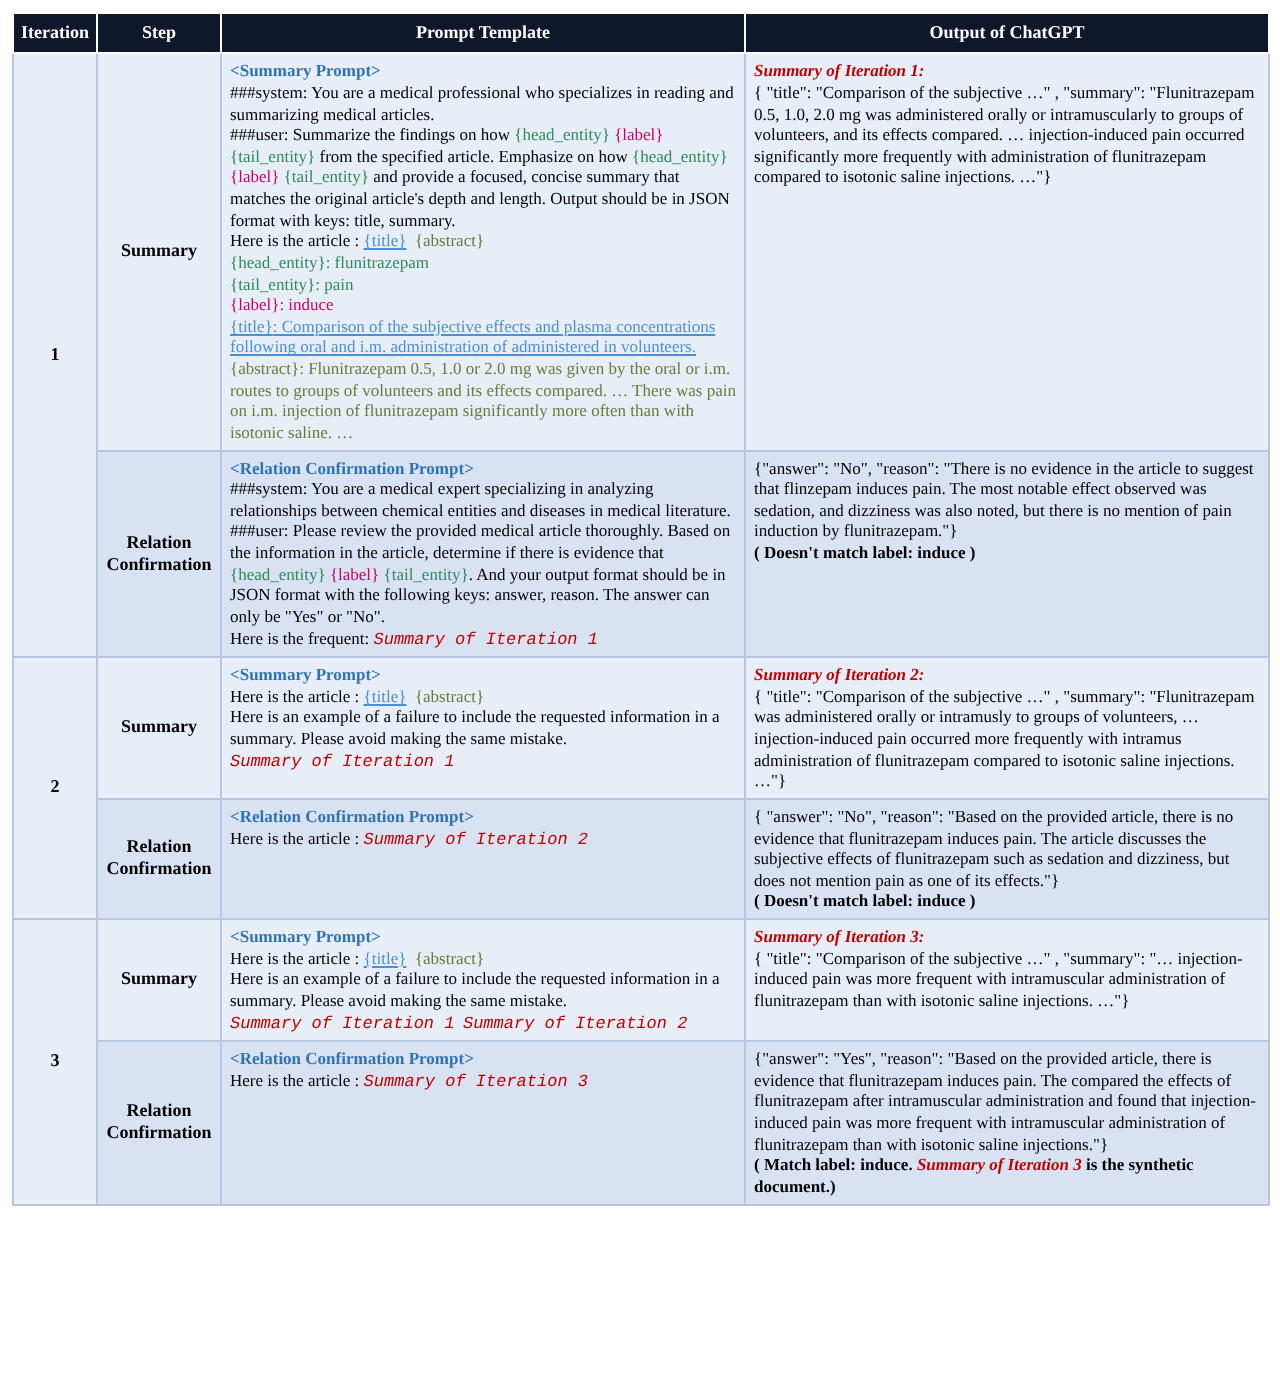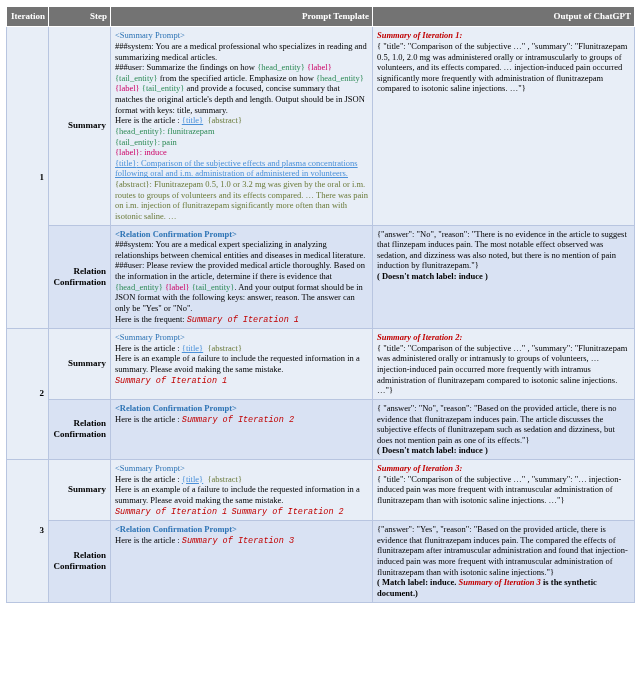--- a/index.html
+++ b/index.html
@@ -12,42 +12,42 @@
     background: #fff;
     width: 640px;
     box-sizing: border-box;
   }
   table {
     border-collapse: collapse;
     width: 100%;
     table-layout: fixed;
   }
   th {
-    background: #737373;
+    background: #0f172a;
     color: #fff;
     font-weight: bold;
     font-size: 9px;
     padding: 4px 3px;
     border: 1px solid #fff;
-    text-align: right;
+    text-align: center;
   }
   td {
     border: 1px solid #b8c5e0;
     padding: 3px 4px;
     vertical-align: top;
   }
   td.iter, td.step {
-    text-align: right;
+    text-align: center;
     vertical-align: middle;
     font-weight: bold;
     font-size: 9px;
   }
   .row-a { background: #e8eef7; }
   .row-b { background: #d9e2f3; }
-  .prompt-hdr { color: #2e74b5; font-weight: normal; }
+  .prompt-hdr { color: #2e74b5; font-weight: bold; }
   .relconf-hdr { color: #2e74b5; font-weight: bold; }
   .ent { color: #2e8b57; }
   .lbl { color: #cc0066; }
   .ttl { color: #4a90d9; text-decoration: underline; }
   .abs { color: #6b7a3a; }
   .soi { color: #c00000; font-style: italic; font-weight: bold; text-align: center; }
   .plain-soi { color: #c00000; font-style: italic; font-family: Liberation Mono, monospace; }
   .bold { font-weight: bold; }
   col.c1 { width: 42px; }
   col.c2 { width: 62px; }
@@ -79,21 +79,21 @@
       <td class="step">Summary</td>
       <td>
         <span class="prompt-hdr">&lt;Summary Prompt&gt;</span><br>
         <span>###system: You are a medical professional who specializes in reading and summarizing medical articles.</span><br>
         <span>###user: Summarize the findings on how </span><span class="ent">{head_entity}</span> <span class="lbl">{label}</span> <span class="ent">{tail_entity}</span><span> from the specified article. Emphasize on how </span><span class="ent">{head_entity}</span> <span class="lbl">{label}</span> <span class="ent">{tail_entity}</span><span> and provide a focused, concise summary that matches the original article's depth and length. Output should be in JSON format with keys: title, summary.</span><br>
         <span>Here is the article : </span><span class="ttl">{title}</span> &nbsp;<span class="abs">{abstract}</span><br>
         <span class="ent">{head_entity}</span><span class="ent">: flunitrazepam</span><br>
         <span class="ent">{tail_entity}</span><span class="ent">: pain</span><br>
         <span class="lbl">{label}</span><span class="lbl">: induce</span><br>
         <span class="ttl">{title}</span><span class="ttl">: Comparison of the subjective effects and plasma concentrations following oral and i.m. administration of administered in volunteers.</span><br>
-        <span class="abs">{abstract}</span><span class="abs">: Flunitrazepam 0.5, 1.0 or 3.2 mg was given by the oral or i.m. routes to groups of volunteers and its effects compared. … There was pain on i.m. injection of flunitrazepam significantly more often than with isotonic saline. …</span>
+        <span class="abs">{abstract}</span><span class="abs">: Flunitrazepam 0.5, 1.0 or 2.0 mg was given by the oral or i.m. routes to groups of volunteers and its effects compared. … There was pain on i.m. injection of flunitrazepam significantly more often than with isotonic saline. …</span>
       </td>
       <td>
         <span class="soi">Summary of Iteration 1:</span><br>
         <span>{ "title": "Comparison of the subjective …" , "summary": "Flunitrazepam 0.5, 1.0, 2.0 mg was administered orally or intramuscularly to groups of volunteers, and its effects compared. … injection-induced pain occurred significantly more frequently with administration of flunitrazepam compared to isotonic saline injections. …"}</span>
       </td>
     </tr>
     <tr class="row-b">
       <td class="step">Relation Confirmation</td>
       <td>
         <span class="relconf-hdr">&lt;Relation Confirmation Prompt&gt;</span><br>

